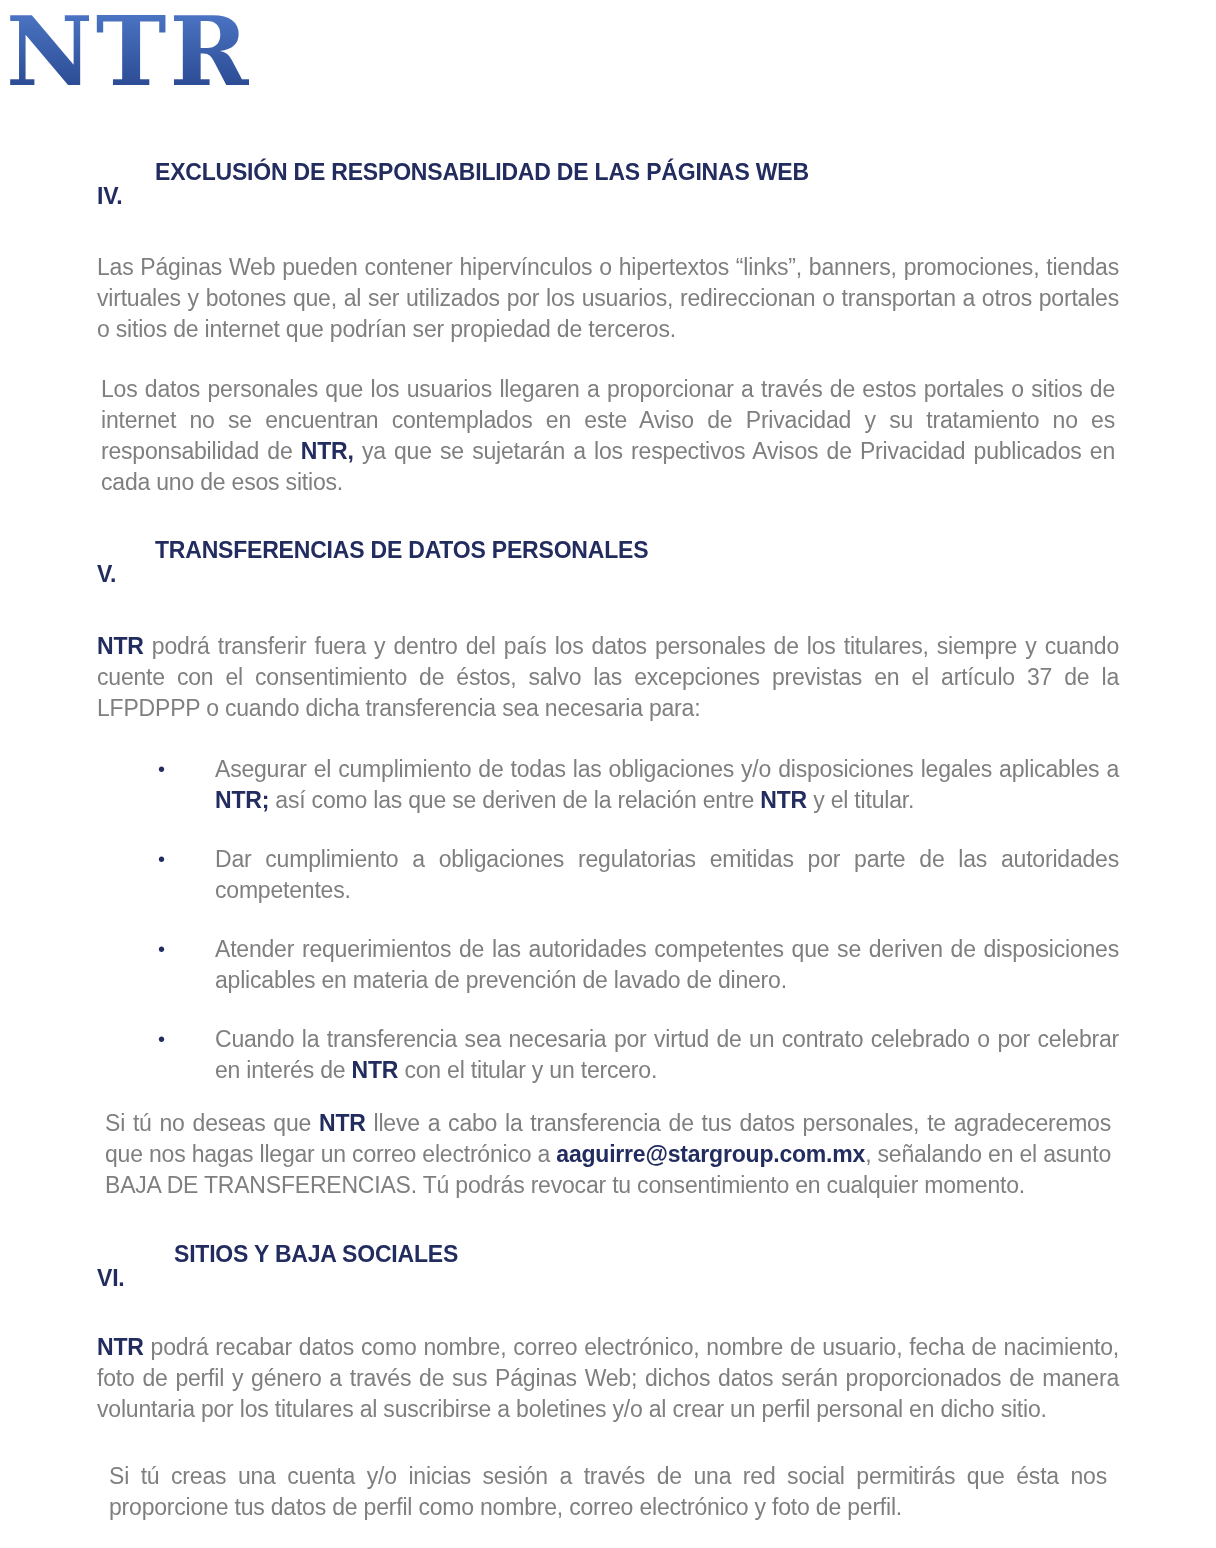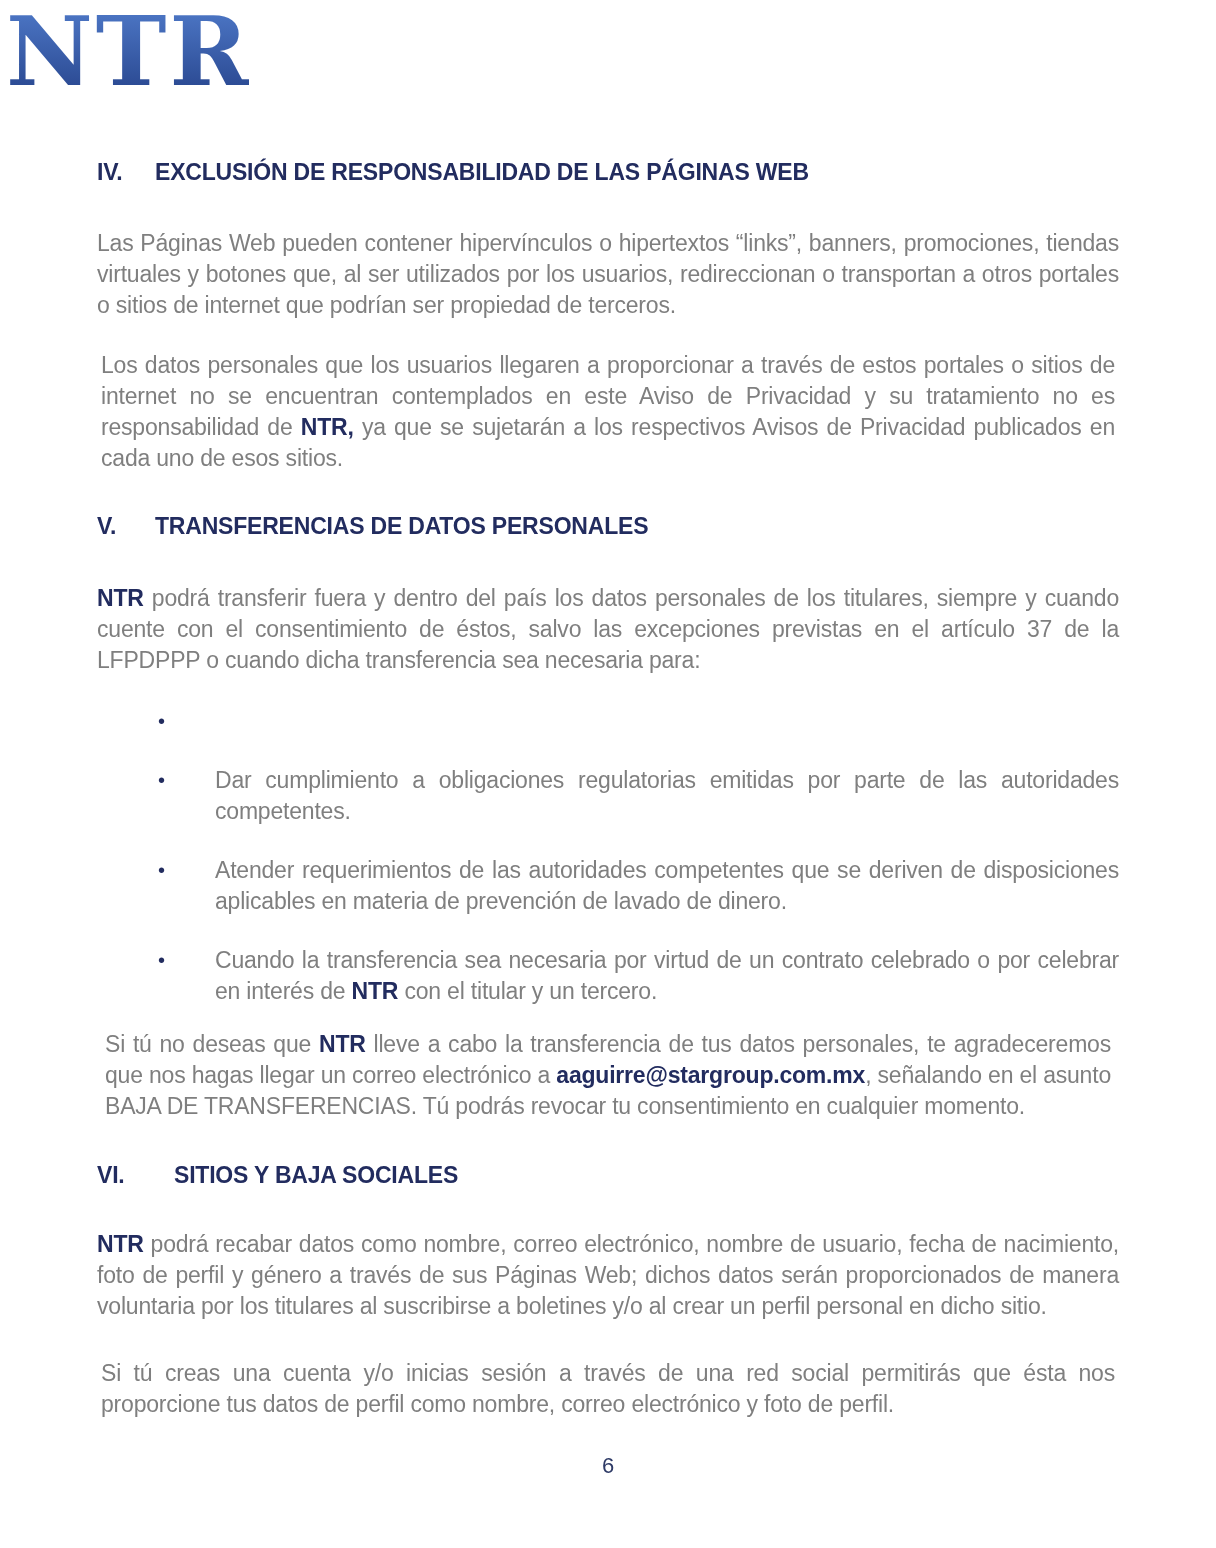--- a/index.html
+++ b/index.html
@@ -49,21 +49,21 @@
   }
   .b,.email{color:var(--heading);font-weight:700;}
   h2{
     display:flex;
     font-size:23px;
     line-height:32px;
     letter-spacing:-0.2px;
     font-weight:700;
     color:var(--heading);
   }
-  h2 .num{flex:0 0 58px;}
+  h2 .num{flex:0 0 58px;margin-top:24px;}
   h2 .title{flex:1;}
   
   .s-iv h2{margin:60px 0 40px;}
   .s-iv .p0{margin:0 0 29px;}
   .s-iv .p1{margin:4px;}
   .s-v h2{margin:36px 0 41px;}
   .s-v .p0{margin:0;}
   .s-v ul{list-style:none;margin:30px 0 22px;padding:0;}
   .s-v li{display:flex;}
   .s-v li + li{margin-top:28px;}
@@ -71,21 +71,21 @@
     flex:0 0 118px;
     padding-left:61px;
     color:var(--heading);
     font-size:20px;
     line-height:31px;
   }
   .li-text{flex:1;}
   .s-v .p4{margin:8px;}
   .s-vi h2{margin:37px 0 38px;gap:19px;}
   .s-vi .p0{margin:0 0 36px;}
-  .s-vi .p1{margin:4px;}
+  .s-vi .p1{margin:12px;}
   footer{
     margin-top:30px;
     text-align:center;
     font-size:22px;
     line-height:31px;
     color:var(--page-number);
   }
 </style>
 </head>
 <body>
@@ -107,20 +107,21 @@
 
   <section class="s-v">
     <h2>
       <span class="num">V.</span>
       <span class="title">TRANSFERENCIAS DE DATOS PERSONALES</span>
     </h2>
     <p class="p0"><span class="b">NTR</span><span> podrá transferir fuera y dentro del país los datos personales de los titulares, siempre y cuando cuente con el consentimiento de éstos, salvo las excepciones previstas en el artículo 37 de la LFPDPPP o cuando dicha transferencia sea necesaria para:</span></p>
     <ul>
       <li>
         <span class="dot">•</span>
+        <span class="li-text"><span>Asegurar el cumplimiento de todas las obligaciones y/o disposiciones legales aplicables a </span><span class="b">NTR;</span><span> así como las que se deriven de la relación entre </span><span class="b">NTR</span><span> y el titular.</span></span>
       </li>
       <li>
         <span class="dot">•</span>
         <span class="li-text"><span>Dar cumplimiento a obligaciones regulatorias emitidas por parte de las autoridades competentes.</span></span>
       </li>
       <li>
         <span class="dot">•</span>
         <span class="li-text"><span>Atender requerimientos de las autoridades competentes que se deriven de disposiciones aplicables en materia de prevención de lavado de dinero.</span></span>
       </li>
       <li>

